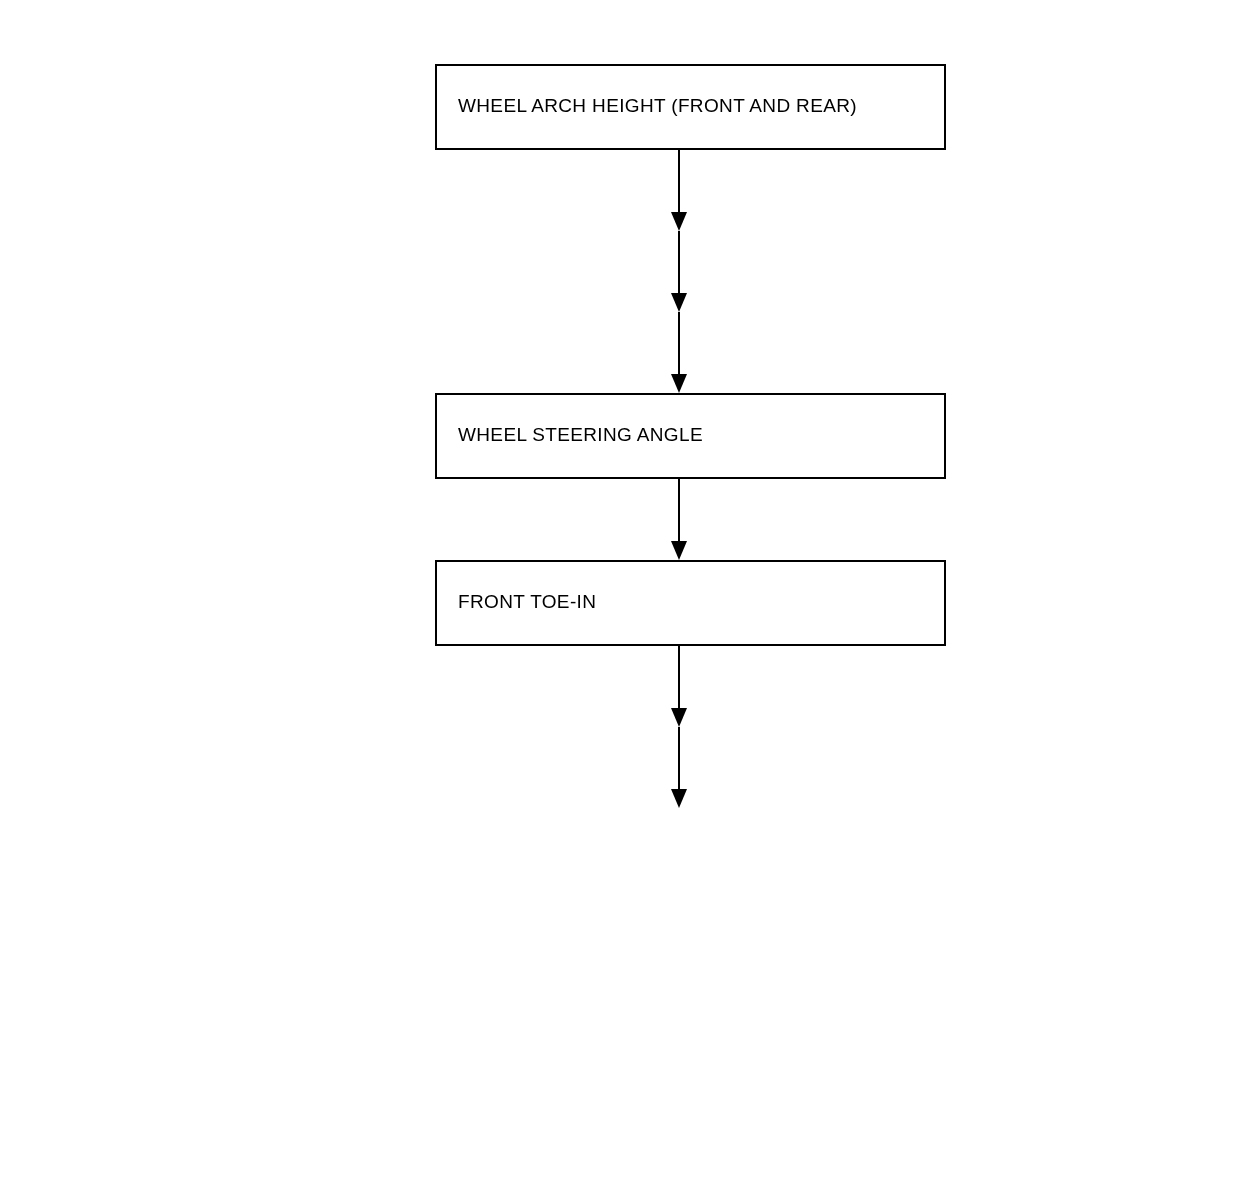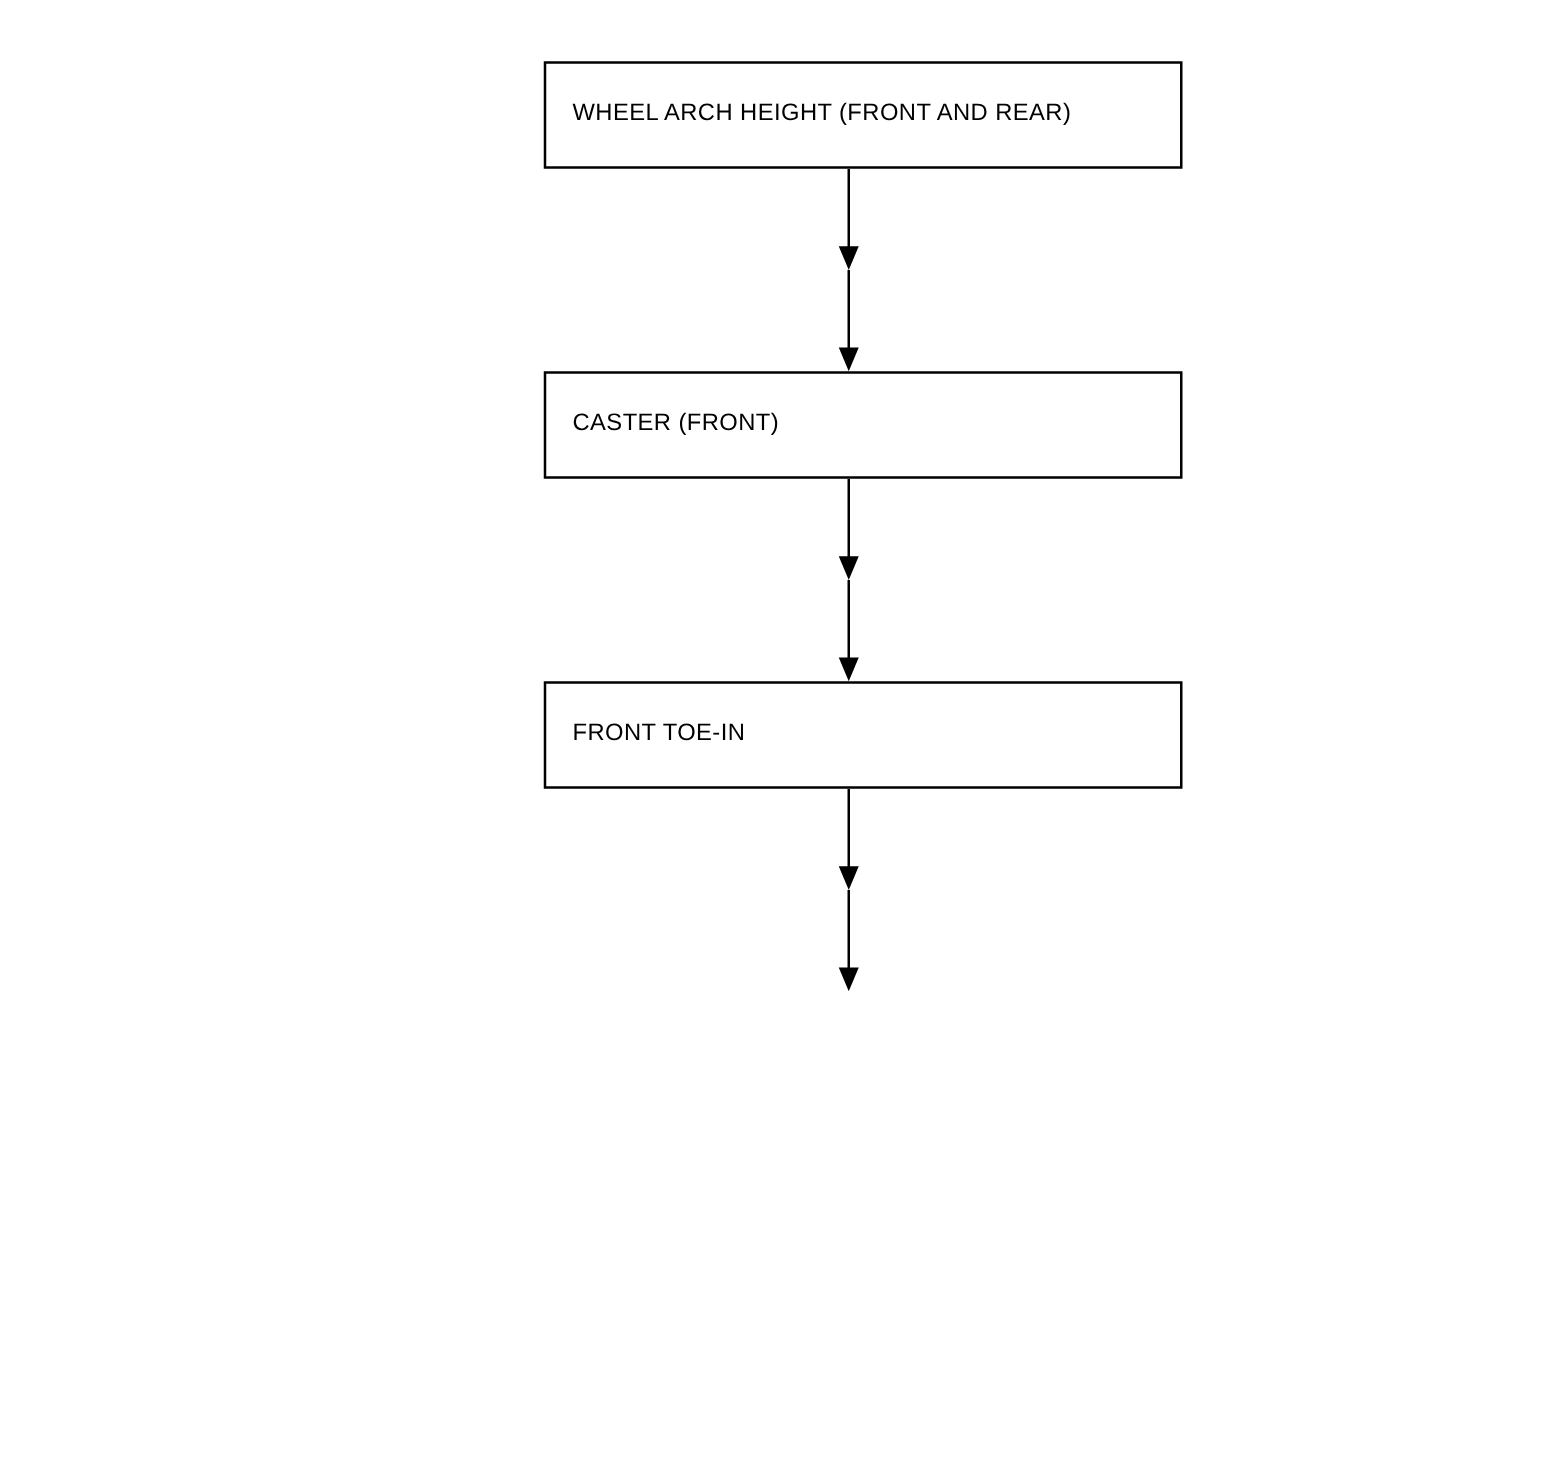--- a/index.html
+++ b/index.html
@@ -19,21 +19,21 @@
   #flowchart-canvas {
     position: relative;
     width: 1248px;
     height: 1186px;
     background: #ffffff;
   }
 
   .flow-column {
     position: absolute;
     left: 435px;
-    top: 49px;
+    top: 64px;
     width: 511px;
   }
 
   .flow-node {
     position: relative;
     box-sizing: border-box;
     width: 511px;
     height: 86px;
     border: 2px solid #000000;
     background: #ffffff;
@@ -83,31 +83,31 @@
     </div>
 
 
     <div class="flow-connector">
       <svg class="connector-svg" width="511" height="81" viewBox="0 0 511 81">
         <line x1="244" y1="0" x2="244" y2="66" stroke="#000000" stroke-width="2"></line>
         <polygon points="236,62 252,62 244,81" fill="#000000"></polygon>
       </svg>
     </div>
 
-    <div class="flow-node">
-      <span class="flow-node-label">CASTER (FRONT)</span>
-    </div>
 
     <div class="flow-connector">
       <svg class="connector-svg" width="511" height="81" viewBox="0 0 511 81">
         <line x1="244" y1="0" x2="244" y2="66" stroke="#000000" stroke-width="2"></line>
         <polygon points="236,62 252,62 244,81" fill="#000000"></polygon>
       </svg>
     </div>
 
+    <div class="flow-node">
+      <span class="flow-node-label">WHEEL STEERING ANGLE</span>
+    </div>
 
     <div class="flow-connector">
       <svg class="connector-svg" width="511" height="81" viewBox="0 0 511 81">
         <line x1="244" y1="0" x2="244" y2="66" stroke="#000000" stroke-width="2"></line>
         <polygon points="236,62 252,62 244,81" fill="#000000"></polygon>
       </svg>
     </div>
 
     <div class="flow-node">
       <span class="flow-node-label">FRONT TOE-IN</span>

